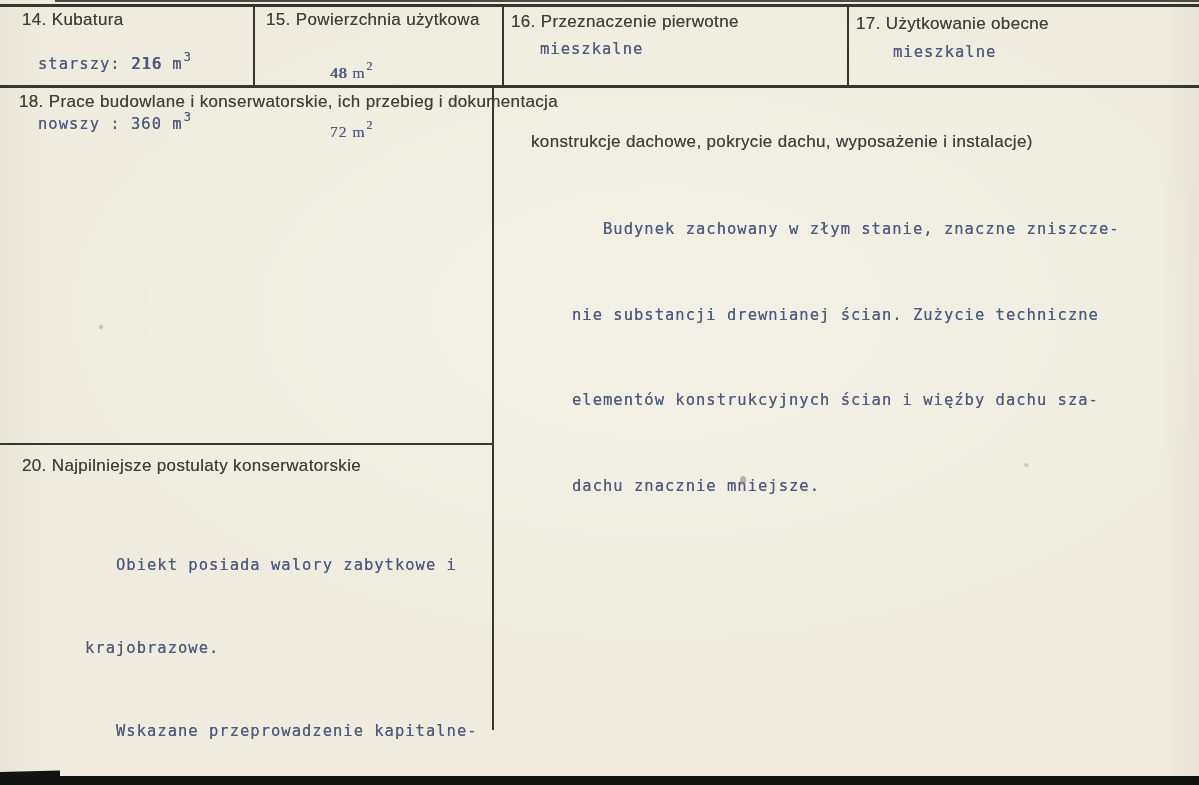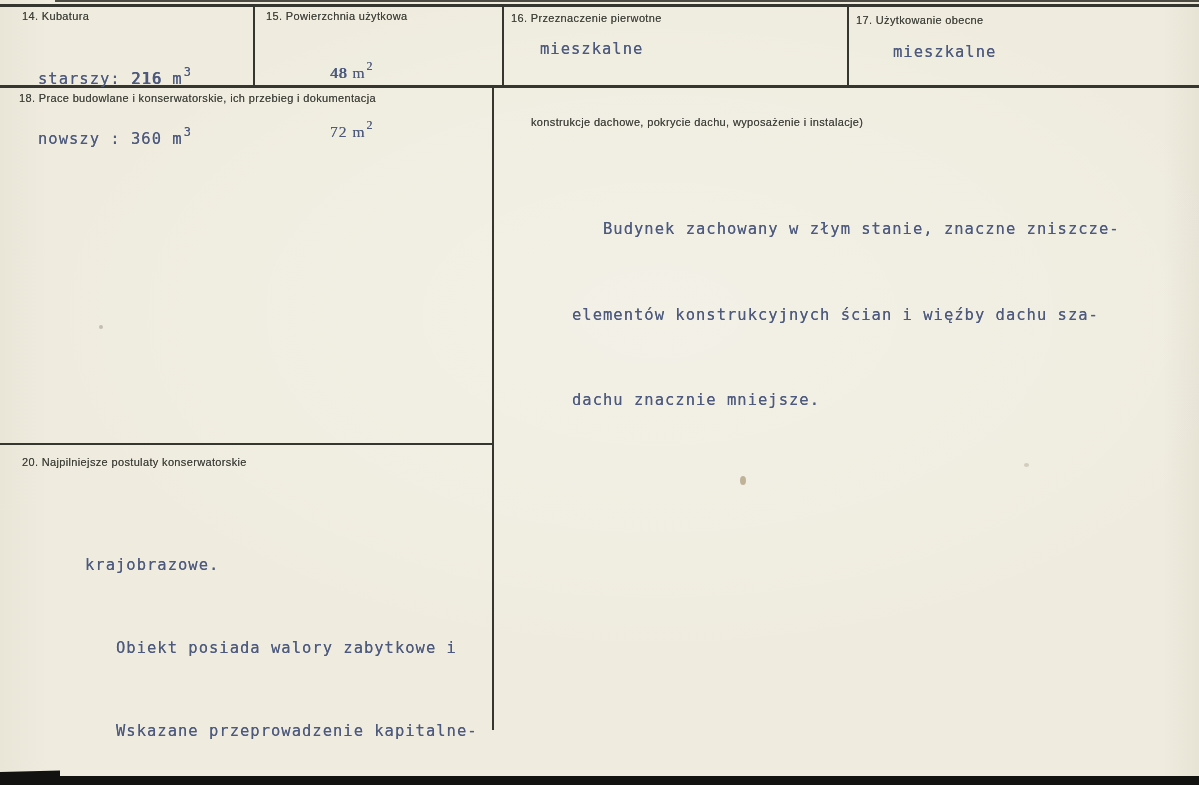--- a/index.html
+++ b/index.html
@@ -13,21 +13,21 @@
     overflow:hidden;
     font-family:"Liberation Sans", sans-serif;
     color:#3d3f38;
   }
   
   .hline,.vline{position:absolute;background:#35362f;}
   .soft{opacity:.88;}
   
   .plabel{
     position:absolute;
-    font-size:11px;
+    font-size:17px;
     letter-spacing:.35px;
     color:#3d3f38;
     text-shadow:0 0 .5px rgba(61,63,56,.7);
     white-space:pre;
   }
   .plabel .wrap2{display:block;padding-left:24px;text-align:center;}
   
   .typed{
     position:absolute;
     font-family:"DejaVu Sans Mono", monospace;
@@ -64,21 +64,21 @@
   <div class="hline" style="left:0;top:4px;width:1199px;height:3px;"></div>
   <div class="hline" style="left:0;top:85px;width:1199px;height:3px;"></div>
   <div class="vline" style="left:253px;top:5px;width:2px;height:81px;"></div>
   <div class="vline" style="left:502px;top:5px;width:2px;height:81px;"></div>
   <div class="vline" style="left:847px;top:5px;width:2px;height:81px;"></div>
   <div class="vline" style="left:492px;top:88px;width:2px;height:642px;"></div>
   <div class="hline" style="left:0;top:443px;width:493px;height:2px;"></div>
   <div id="bottomstrip"></div>
 
   <div class="plabel" style="left:22px;top:10px;">14. Kubatura</div>
-  <div class="typed" style="left:38px;top:29px;">
+  <div class="typed" style="left:38px;top:14px;">
     <div class="kubrow"><span>starszy: </span><span class="overstrike">216</span><span> m</span><sup class="tsup">3</sup></div>
     <div class="kubrow"><span>nowszy : </span><span>360</span><span> m</span><sup class="tsup">3</sup></div>
   </div>
 
   <div class="plabel" style="left:266px;top:10px;">15. Powierzchnia użytkowa</div>
   <div class="typed" style="left:330px;top:23px;font-family:Liberation Serif, serif;">
     <div class="p15row"><span class="overstrike">48</span><span> m</span><sup class="tsup">2</sup></div>
     <div class="p15row"><span>72</span><span> m</span><sup class="tsup">2</sup></div>
   </div>
 
@@ -88,28 +88,29 @@
   <div class="plabel" style="left:856px;top:14px;">17. Użytkowanie obecne</div>
   <div class="typed" style="left:893px;top:43px;">mieszkalne</div>
 
   <div class="plabel" style="left:19px;top:92px;">18. Prace budowlane i konserwatorskie, ich przebieg i dokumentacja</div>
 
   <div class="plabel" style="left:507px;top:92px;">
     <span class="wrap2">konstrukcje dachowe, pokrycie dachu, wyposażenie i instalacje)</span>
   </div>
   <div class="typed t19" style="left:572px;top:158px;">
     <div class="typedline">   Budynek zachowany w złym stanie, znaczne zniszcze-</div>
+    <div class="typedline">nie substancji drewnianej ścian. Zużycie techniczne</div>
     <div class="typedline">elementów konstrukcyjnych ścian i więźby dachu sza-</div>
     <div class="typedline">dachu znacznie mniejsze.</div>
   </div>
 
   <div class="plabel" style="left:22px;top:456px;">20. Najpilniejsze postulaty konserwatorskie</div>
   <div class="typed t20" style="left:85px;top:496px;">
+    <div class="typedline">   Obiekt posiada walory zabytkowe i</div>
     <div class="typedline">krajobrazowe.</div>
-    <div class="typedline">   Obiekt posiada walory zabytkowe i</div>
     <div class="typedline">   Wskazane przeprowadzenie kapitalne-</div>
     
     
     
     
     
   </div>
 
   <div class="smudge" style="left:740px;top:476px;width:6px;height:9px;background:rgba(150,130,90,.55);"></div>
   <div class="smudge" style="left:99px;top:325px;width:4px;height:4px;background:rgba(130,125,105,.4);"></div>

